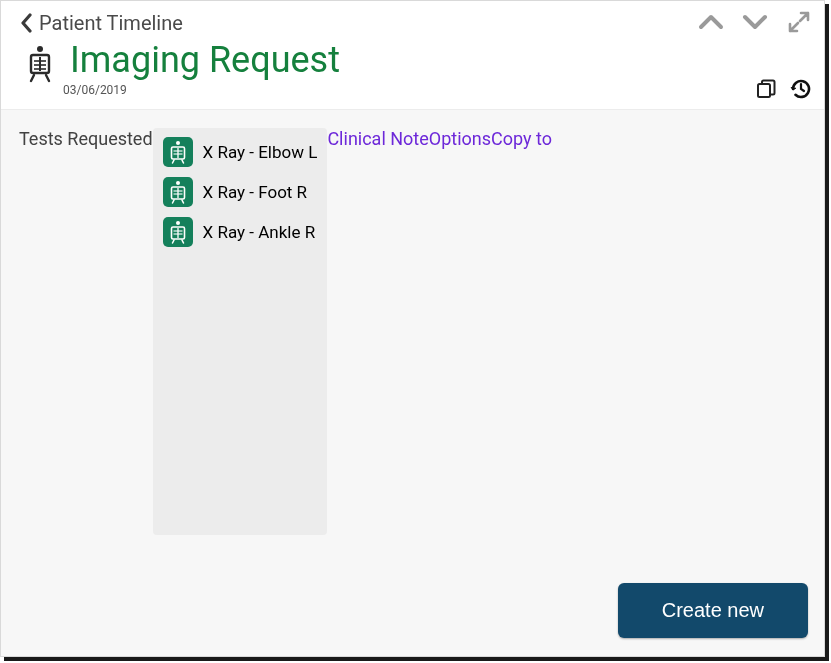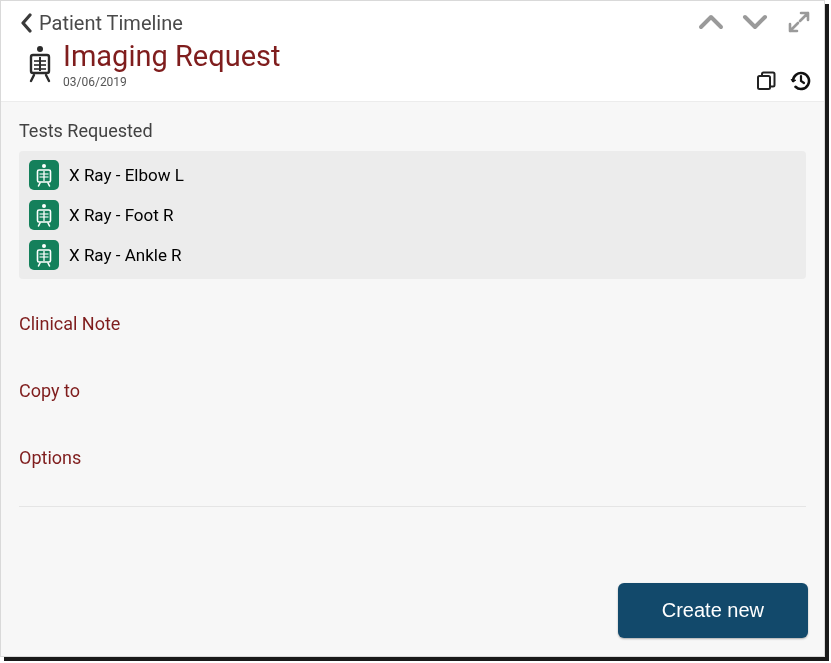--- a/index.html
+++ b/index.html
@@ -67,24 +67,25 @@
     width: 46px;
     display: flex;
     justify-content: center;
     padding-top: 4px;
     color: #2b2b2b;
   }
   .title-block {
     display: flex; flex-direction: column;
   }
   .title-text {
-    font-size: 29px;
+    font-size: 36px;
     font-weight: 400;
-    color: #7f1d1d;
+    color: #15803d;
     line-height: 1.1;
+    margin-left: 7px;
   }
   .title-date {
     font-size: 12px;
     color: #555;
     margin-top: 2px;
   }
   .header-action-icons {
     position: absolute;
     right: 12px;
     bottom: 8px;
@@ -97,21 +98,21 @@
     cursor: pointer;
     width:24px;height:24px;display:inline-flex;align-items:center;justify-content:center;
   }
 
   
   .body {
     flex: 1;
     background: #f7f7f7;
     padding: 18px 18px 0 18px;
     display: flex;
-    flex-direction: column;
+    flex-direction: row;
     overflow: hidden;
   }
   .section-label {
     font-size: 18px;
     color: #424242;
     margin-bottom: 10px;
   }
   .tests-list {
     background: #ececec;
     border-radius: 4px;
@@ -131,21 +132,21 @@
     display:flex;align-items:center;justify-content:center;
     color:#fff;
     flex-shrink:0;
   }
   .test-label {
     font-size: 17px;
     color: #000000;
   }
   .plain-section {
     font-size: 18px;
-    color: #7f1d1d;
+    color: #6d28d9;
     margin-bottom: 46px;
   }
   .divider {
     border: none;
     border-top: 1px solid #e5e5e5;
     margin: 0;
   }
 
   
   .footer {
@@ -280,22 +281,22 @@
             <line x1="5.5" y1="14" x2="14.5" y2="14" stroke="#fff" stroke-width="1.1"></line>
             <line x1="6" y1="20" x2="4.5" y2="23" stroke="#fff" stroke-width="1.6" stroke-linecap="round"></line>
             <line x1="14" y1="20" x2="15.5" y2="23" stroke="#fff" stroke-width="1.6" stroke-linecap="round"></line>
           </svg>
         </span>
         <span class="test-label">X Ray - Ankle R</span>
       </div>
     </div>
 
     <div class="plain-section">Clinical Note</div>
+    <div class="plain-section" style="margin-bottom:38px">Options</div>
     <div class="plain-section">Copy to</div>
-    <div class="plain-section" style="margin-bottom:38px">Options</div>
 
     <hr class="divider">
   </div>
 
   <div class="footer">
     <button class="primary-btn">Create new</button>
   </div>
 
 </div>
 

